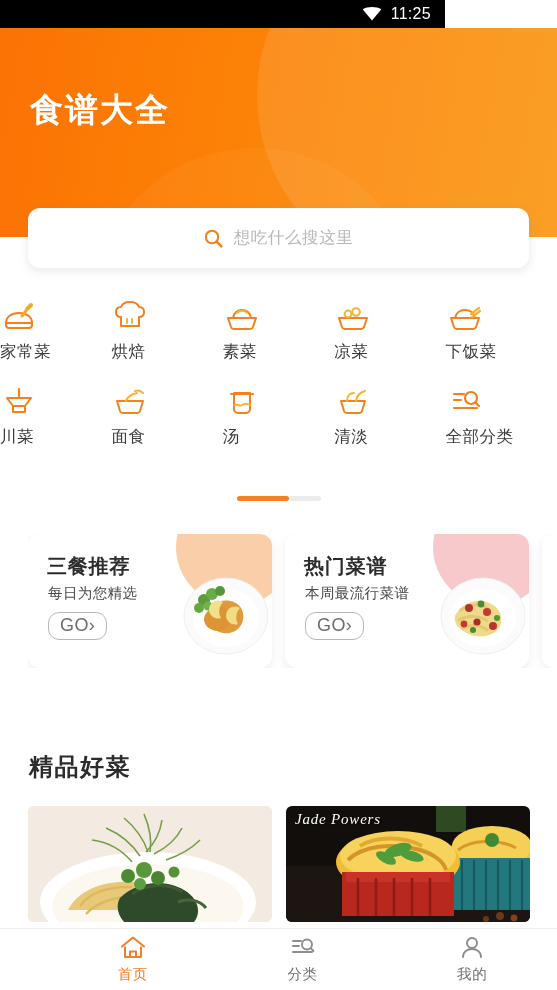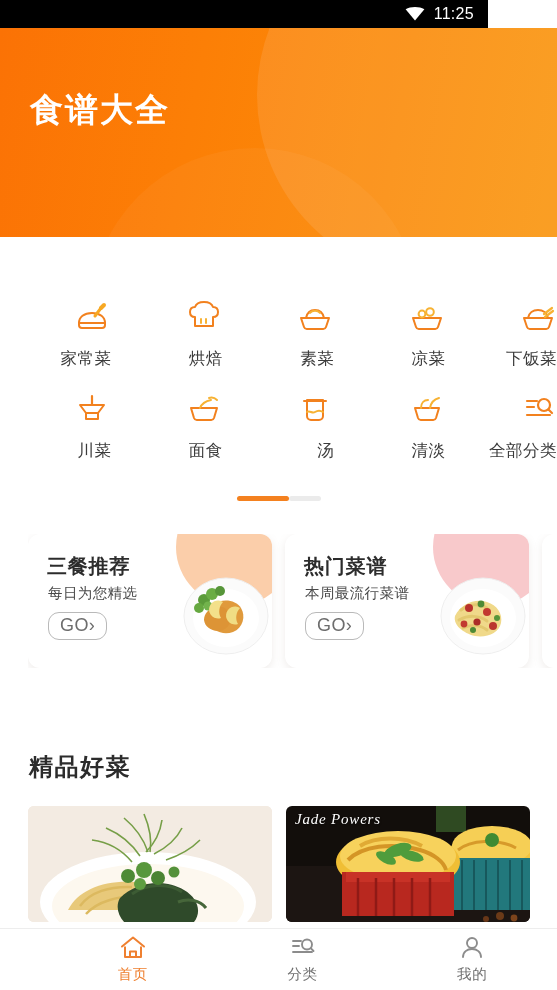--- a/index.html
+++ b/index.html
@@ -5,21 +5,21 @@
   * { margin:0; padding:0; box-sizing:border-box; }
   html, body {
     width:557px; height:990px;
     font-family:"Liberation Sans","DejaVu Sans",sans-serif;
     background:#ffffff; overflow:hidden;
   }
   #app { position:relative; width:557px; height:990px; background:#ffffff; }
 
   
   .statusbar {
-    position:absolute; top:0; left:0; width:488px; height:28px;
+    position:absolute; top:0; left:0; width:445px; height:28px;
     background:#000000; display:flex; align-items:center;
     justify-content:flex-end; padding-right:14px; gap:9px;
   }
   .wifi-ico { width:20px; height:14px; position:relative; }
   .wifi-ico svg { display:block; }
   .clock { color:#ffffff; font-size:16px; letter-spacing:.3px; }
 
   
   .header {
     position:absolute; top:28px; left:0; width:557px; height:209px;
@@ -54,21 +54,21 @@
   }
   .search-ico { width:19px; height:19px; }
   .search-ph { color:#b7b7b7; font-size:16.5px; letter-spacing:.6px; }
 
   
   .cat-grid {
     position:absolute; left:0; top:300px; width:557px;
     display:grid; grid-template-columns:repeat(5,1fr); row-gap:22px;
   }
   .cat-cell {
-    display:flex; flex-direction:column; align-items:flex-end; gap:16px;
+    display:flex; flex-direction:column; align-items:flex-start; gap:9px;
   }
   .cat-ico { width:38px; height:32px; display:block; }
   .cat-label { font-size:16.5px; color:#3b3b3b; letter-spacing:.5px; }
 
   
   .pager {
     position:absolute; top:496px; left:0; width:557px;
     display:flex; justify-content:center; align-items:center; gap:0;
   }
   .pg-on  { width:52px; height:5px; border-radius:3px; background:#f4811f; }
@@ -158,20 +158,29 @@
     </span>
     <span class="clock">11:25</span>
   </div>
 
   <div class="header">
     <div class="header-circle"></div>
     <div class="header-circle2"></div>
     <div class="app-title">食谱大全</div>
   </div>
 
+  <div class="search-card">
+    <span class="search-ico">
+      <svg viewBox="0 0 19 19">
+          <circle cx="8" cy="8" r="6.2" fill="none" stroke="#f2811e" stroke-width="2.1"></circle>
+          <line x1="12.6" y1="12.6" x2="17.4" y2="17.4" stroke="#f2811e" stroke-width="2.4" stroke-linecap="round"></line>
+        </svg>
+    </span>
+    <span class="search-ph">想吃什么搜这里</span>
+  </div>
 
   <div class="cat-grid">
 
     <div class="cat-cell">
       <span class="cat-ico">
         <svg viewBox="0 0 38 32">
             <path d="M6 23h26v2a3 3 0 0 1-3 3H9a3 3 0 0 1-3-3Z" fill="none" stroke="#f2811e" stroke-width="2"></path>
             <path d="M6 23c0-6 5-10 13-10s13 4 13 10" fill="none" stroke="#f2811e" stroke-width="2"></path>
             <path d="M22 16l6-8" stroke="#f7a823" stroke-width="3" stroke-linecap="round"></path>
             <path d="M28 8l3-3" stroke="#f7a823" stroke-width="4" stroke-linecap="round"></path>

